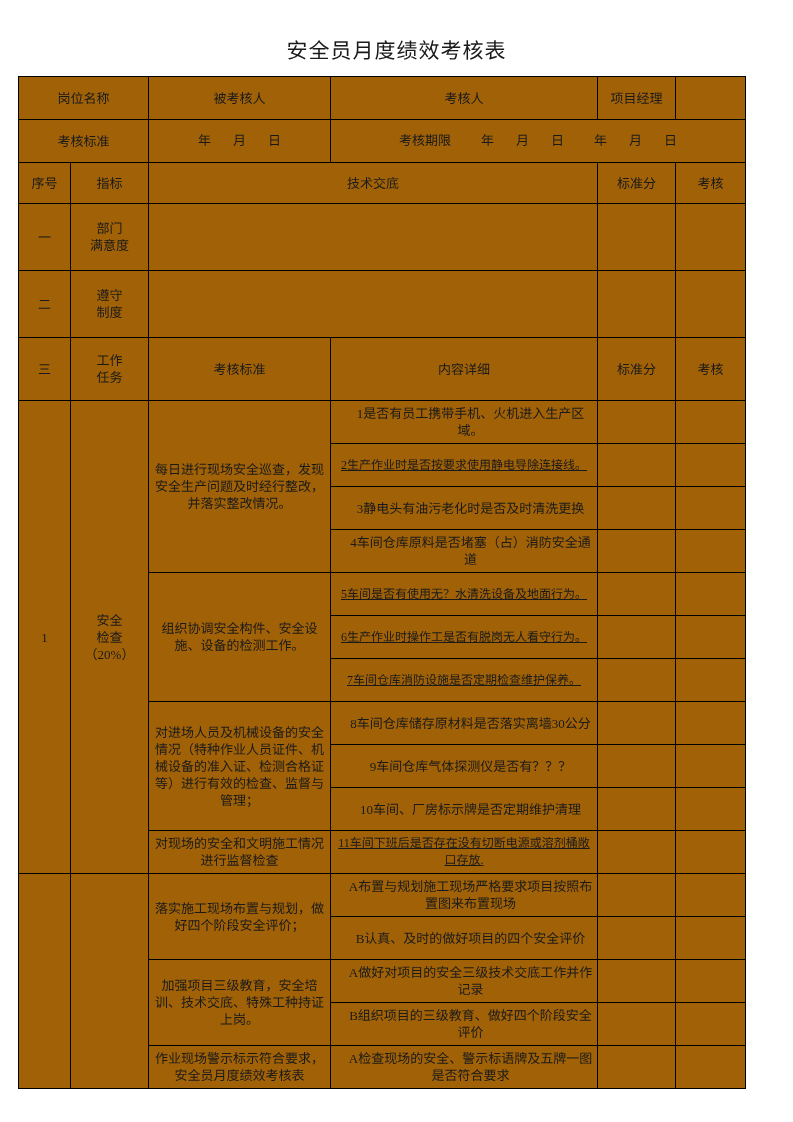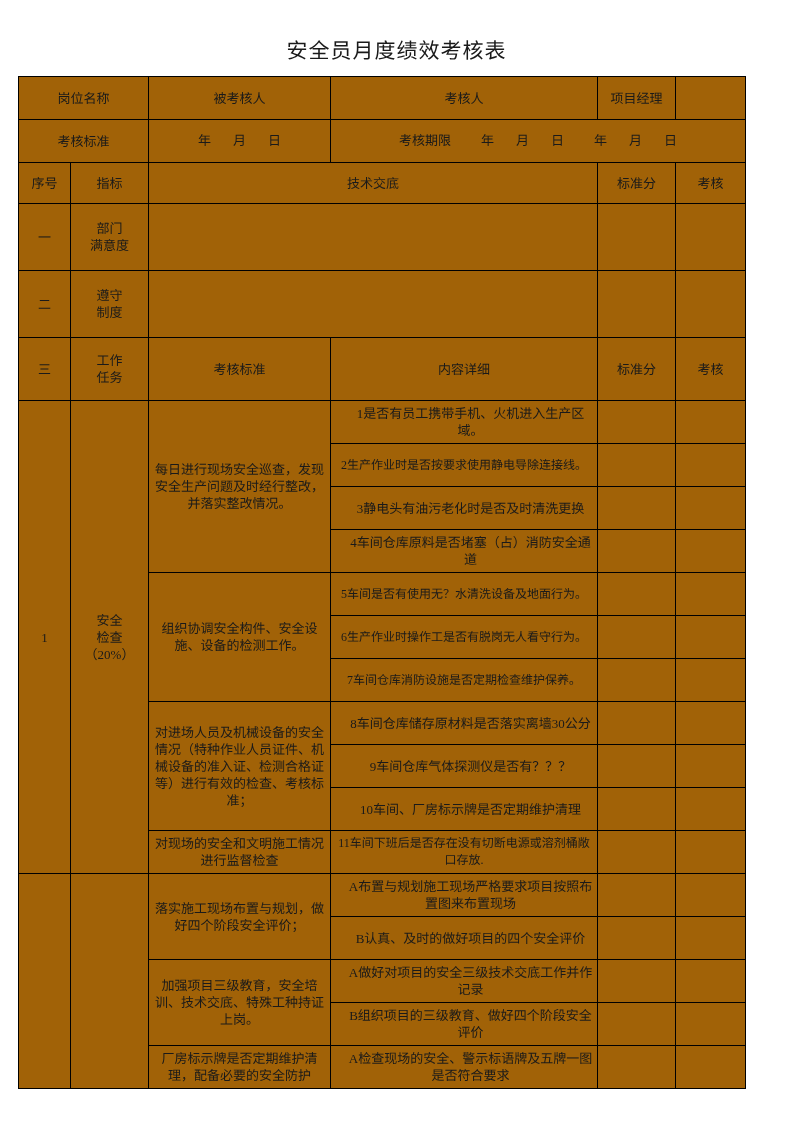--- a/index.html
+++ b/index.html
@@ -92,21 +92,21 @@
   }
 
   
   .detail-row td { height: 42px; }
   .detail-cell {
     font-size: 12.5px;
     line-height: 17px;
     padding: 2px 5px;
   }
   .detail-cell.big   { font-size: 13px; padding-left: 16px; }
-  .detail-cell.small { font-size: 12px; }
+  .detail-cell.small { font-size: 12px; text-decoration: underline; }
   .detail-cell.two   { line-height: 17px; text-align: center; }
 
   .seq-cell { font-size: 14px; }
   .idx-cell { font-size: 13.5px; line-height: 19px; }
 </style>
 </head>
 <body>
 
 <div class="page">
 
@@ -222,21 +222,21 @@
         <td></td>
         <td></td>
       </tr>
       <tr class="detail-row">
         <td class="detail-cell small">7车间仓库消防设施是否定期检查维护保养。</td>
         <td></td>
         <td></td>
       </tr>
 
       <tr class="detail-row">
-        <td class="std-cell" rowspan="3">对进场人员及机械设备的安全情况（特种作业人员证件、机械设备的准入证、检测合格证等）进行有效的检查、考核标准；</td>
+        <td class="std-cell" rowspan="3">对进场人员及机械设备的安全情况（特种作业人员证件、机械设备的准入证、检测合格证等）进行有效的检查、监督与管理；</td>
         <td class="detail-cell big">8车间仓库储存原材料是否落实离墙30公分</td>
         <td></td>
         <td></td>
       </tr>
       <tr class="detail-row">
         <td class="detail-cell big">9车间仓库气体探测仪是否有？？？</td>
         <td></td>
         <td></td>
       </tr>
       <tr class="detail-row">
@@ -272,21 +272,21 @@
         <td></td>
         <td></td>
       </tr>
       <tr class="detail-row">
         <td class="detail-cell big two">B组织项目的三级教育、做好四个阶段安全评价</td>
         <td></td>
         <td></td>
       </tr>
 
       <tr class="detail-row">
-        <td class="std-cell">厂房标示牌是否定期维护清理，配备必要的安全防护</td>
+        <td class="std-cell">作业现场警示标示符合要求，安全员月度绩效考核表</td>
         <td class="detail-cell big two">A检查现场的安全、警示标语牌及五牌一图是否符合要求</td>
         <td></td>
         <td></td>
       </tr>
 
     </tbody>
   </table>
 
 </div>
 

